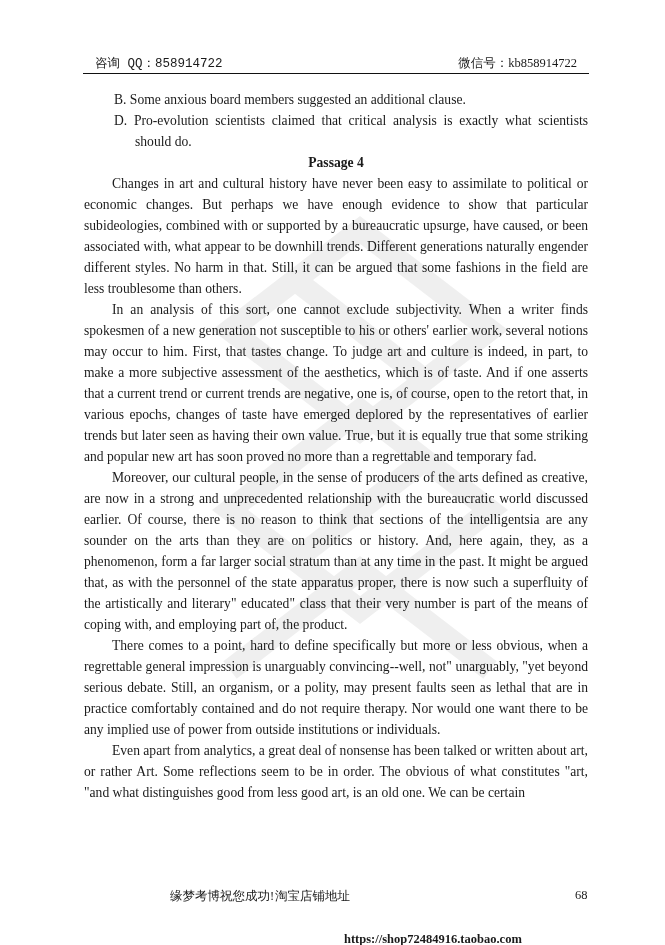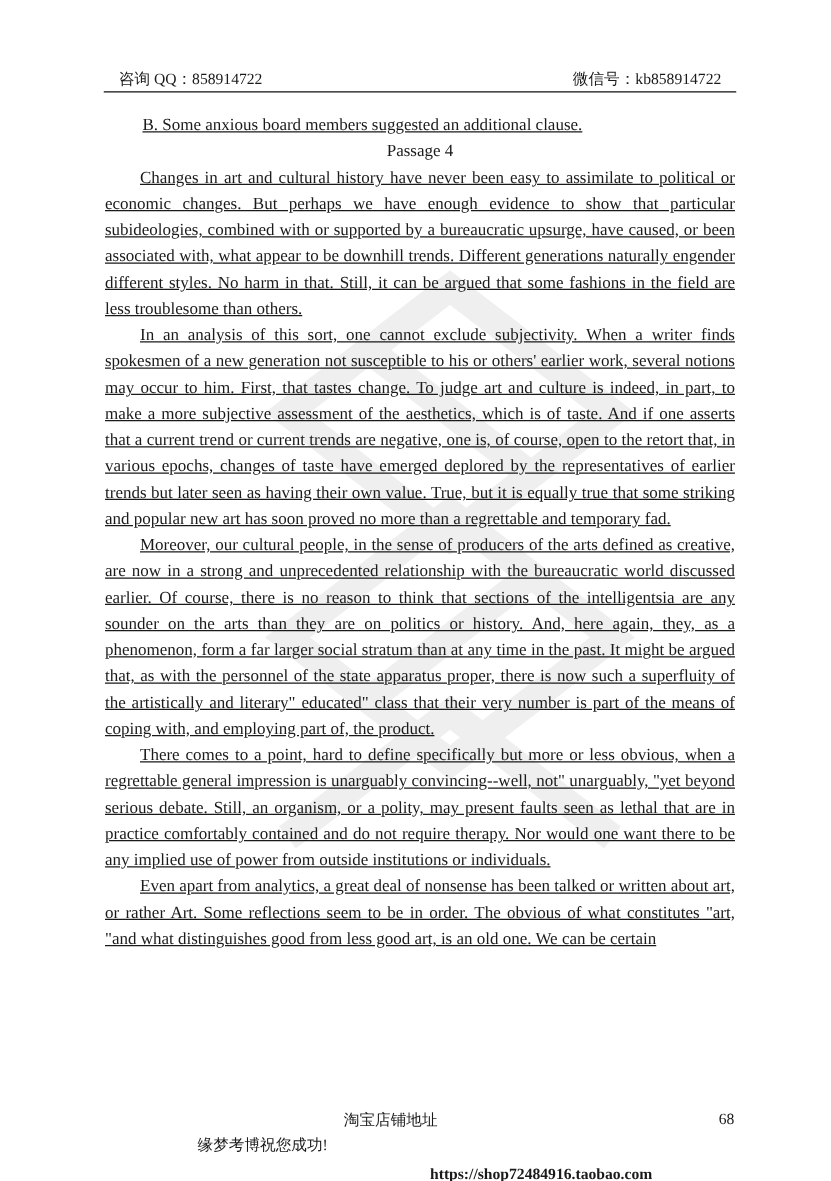--- a/index.html
+++ b/index.html
@@ -2,29 +2,29 @@
 <html><head>
 <meta charset="utf-8">
 <style>
   html, body { margin: 0; padding: 0; background: #ffffff; }
   body { width: 665px; height: 945px; position: relative; overflow: hidden;
          font-family: "Liberation Serif", "DejaVu Serif", serif; color: #1a1a1a; }
   .watermark { position: absolute; left: 170px; top: 210px; width: 380px; height: 560px;
                pointer-events: none; opacity: 0.06; }
   .header { position: absolute; left: 83px; top: 55px; width: 506px; height: 18px;
             border-bottom: 1.5px solid #111; font-size: 12.5px; }
-  .header .left { position: absolute; left: 12px; top: 0; }
+  .header .left { position: absolute; left: 12px; top: 0; font-family: Liberation Mono, monospace; }
   .header .right { position: absolute; right: 12px; top: 0; font-family: Liberation Serif, serif; }
   .content { position: absolute; left: 84px; top: 89px; width: 504px;
              font-size: 13.6px; line-height: 21px; }
-  .option { padding-left: 51px; text-indent: -21px; text-align: justify; margin: 0; text-decoration: underline; }
-  .title { text-align: center; font-weight: normal; margin: 0; }
-  .para { text-indent: 28px; text-align: justify; margin: 0; text-decoration: underline; }
+  .option { padding-left: 51px; text-indent: -21px; text-align: justify; margin: 0; }
+  .title { text-align: center; font-weight: bold; margin: 0; }
+  .para { text-indent: 28px; text-align: justify; margin: 0; }
   .footer { position: absolute; top: 888px; left: 0; width: 665px; font-size: 12.5px; }
-  .footer .slogan { position: absolute; left: 158px; margin-top: 20px; }
+  .footer .slogan { position: absolute; left: 170px; }
   .footer .shop-label { position: absolute; left: 275px; text-align: center; }
   .footer .shop-url { position: absolute; left: 344px; font-weight: bold; margin-top: 44px; }
   .footer .page-num { position: absolute; left: 575px; }
 </style>
 </head>
 <body>
 
 <svg class="watermark" viewBox="0 0 380 560">
   <g fill="none" stroke="#000" stroke-width="22">
     <path d="M60 120 L190 20 L320 120 L190 220 Z"></path>
@@ -35,20 +35,21 @@
   </g>
 </svg>
 
 <div class="header">
   <span class="left">咨询 QQ：858914722</span>
   <span class="right">微信号：kb858914722</span>
 </div>
 
 <div class="content">
   <p class="option">B. Some anxious board members suggested an additional clause.</p>
+  <p class="option">D. Pro-evolution scientists claimed that critical analysis is exactly what scientists should do.</p>
 
   <p class="title">Passage 4</p>
 
   <p class="para">Changes in art and cultural history have never been easy to assimilate to political or economic changes. But perhaps we have enough evidence to show that particular subideologies, combined with or supported by a bureaucratic upsurge, have caused, or been associated with, what appear to be downhill trends. Different generations naturally engender different styles. No harm in that. Still, it can be argued that some fashions in the field are less troublesome than others.</p>
   <p class="para">In an analysis of this sort, one cannot exclude subjectivity. When a writer finds spokesmen of a new generation not susceptible to his or others' earlier work, several notions may occur to him. First, that tastes change. To judge art and culture is indeed, in part, to make a more subjective assessment of the aesthetics, which is of taste. And if one asserts that a current trend or current trends are negative, one is, of course, open to the retort that, in various epochs, changes of taste have emerged deplored by the representatives of earlier trends but later seen as having their own value. True, but it is equally true that some striking and popular new art has soon proved no more than a regrettable and temporary fad.</p>
   <p class="para">Moreover, our cultural people, in the sense of producers of the arts defined as creative, are now in a strong and unprecedented relationship with the bureaucratic world discussed earlier. Of course, there is no reason to think that sections of the intelligentsia are any sounder on the arts than they are on politics or history. And, here again, they, as a phenomenon, form a far larger social stratum than at any time in the past. It might be argued that, as with the personnel of the state apparatus proper, there is now such a superfluity of the artistically and literary" educated" class that their very number is part of the means of coping with, and employing part of, the product.</p>
   <p class="para">There comes to a point, hard to define specifically but more or less obvious, when a regrettable general impression is unarguably convincing--well, not" unarguably, "yet beyond serious debate. Still, an organism, or a polity, may present faults seen as lethal that are in practice comfortably contained and do not require therapy. Nor would one want there to be any implied use of power from outside institutions or individuals.</p>
   <p class="para">Even apart from analytics, a great deal of nonsense has been talked or written about art, or rather Art. Some reflections seem to be in order. The obvious of what constitutes "art, "and what distinguishes good from less good art, is an old one. We can be certain</p>
 </div>
 

